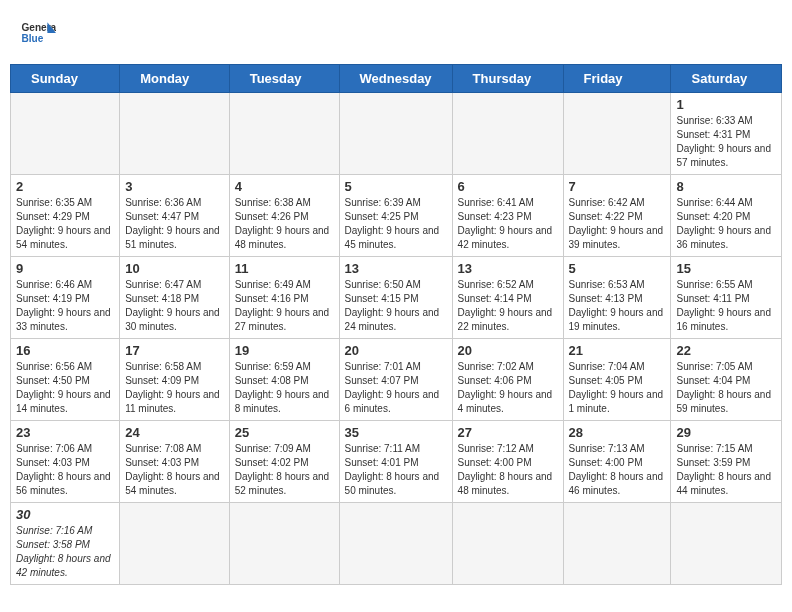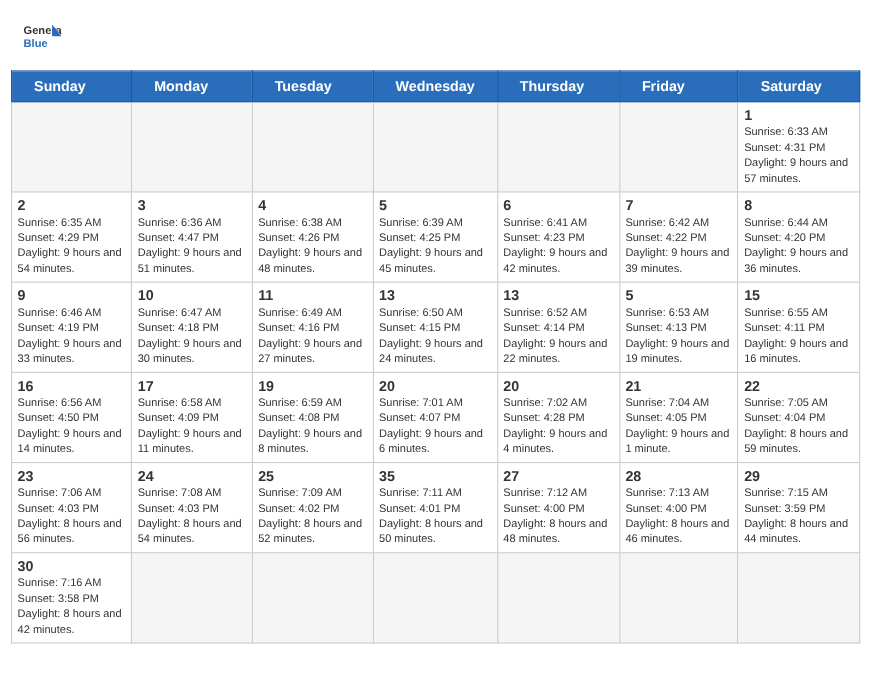--- a/index.html
+++ b/index.html
@@ -75,20 +75,21 @@
     .day-info {
       font-size: 10px;
       color: #333;
       line-height: 1.4;
     }
     .last-row td {
       background: #f5f5f5;
     }
     .last-row td.has-data {
       background: #fff;
+      font-style: italic;
     }
   </style>
 </head>
 <body>
 
 <div class="header">
   <div class="logo">
     <svg class="logo-icon" viewBox="0 0 50 50">
       <text x="2" y="22" font-size="14" font-weight="bold" fill="#333">General</text>
       <text x="2" y="38" font-size="14" font-weight="bold" fill="#2a6ebb">Blue</text>
@@ -237,21 +238,21 @@
         </td>
         <td>
           <span class="day-number">20</span>
           <div class="day-info">Sunrise: 7:01 AM
 Sunset: 4:07 PM
 Daylight: 9 hours and 6 minutes.</div>
         </td>
         <td>
           <span class="day-number">20</span>
           <div class="day-info">Sunrise: 7:02 AM
-Sunset: 4:28 PM
+Sunset: 4:06 PM
 Daylight: 9 hours and 4 minutes.</div>
         </td>
         <td>
           <span class="day-number">21</span>
           <div class="day-info">Sunrise: 7:04 AM
 Sunset: 4:05 PM
 Daylight: 9 hours and 1 minute.</div>
         </td>
         <td>
           <span class="day-number">22</span>

